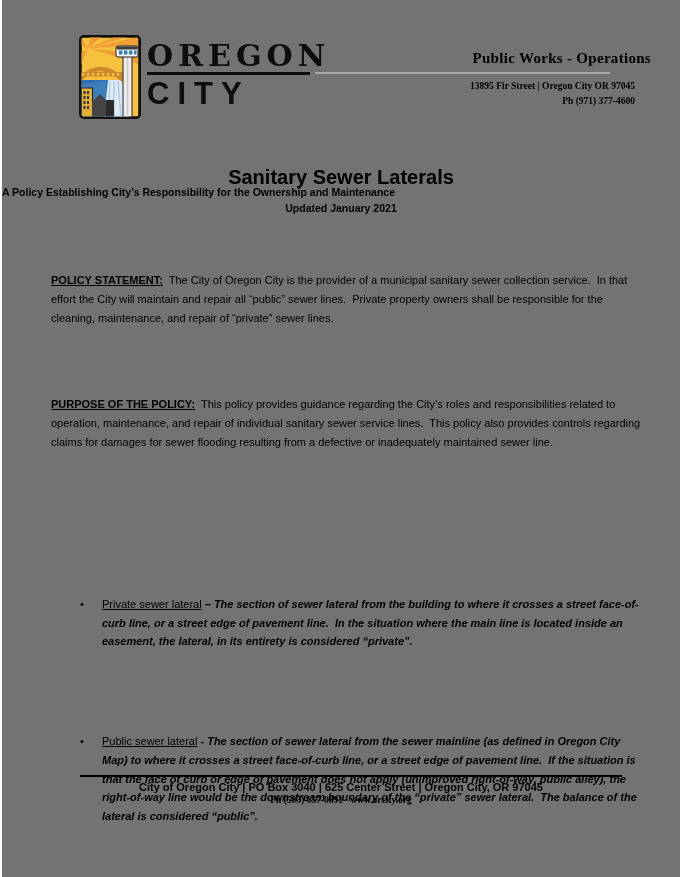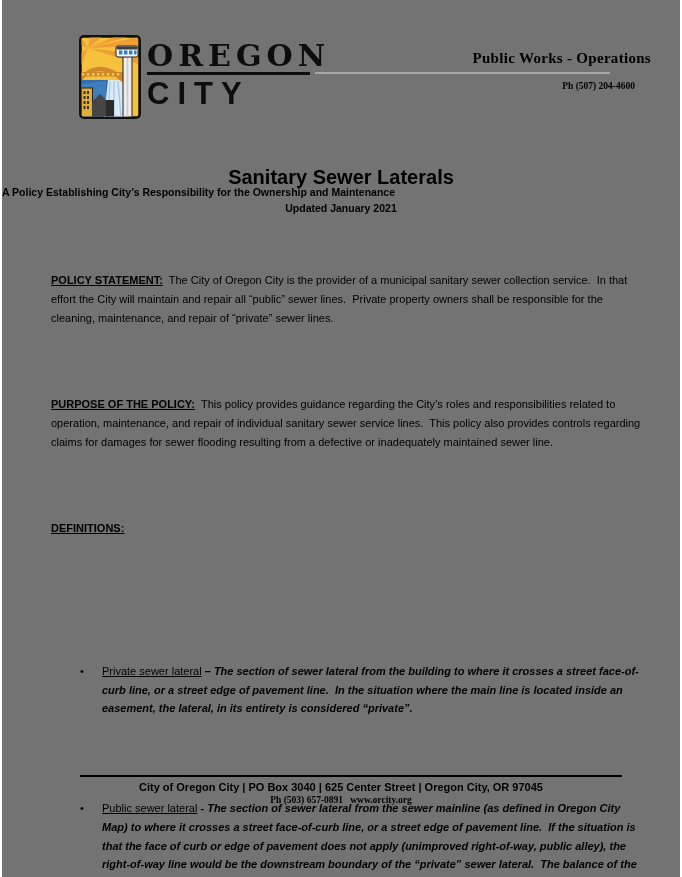--- a/index.html
+++ b/index.html
@@ -128,36 +128,36 @@
       </g>
     </svg>
 
     <div class="wm-oregon">OREGON</div>
     <div class="wm-city">CITY</div>
     <div class="rule-dark"></div>
     <div class="rule-gray"></div>
 
     <div class="dept">Public Works - Operations</div>
     <div class="addr">
-      <div>Ph (507) 204-4600</div>
+      <div>13895 Fir Street | Oregon City OR 97045</div>
+      <div>Ph (971) 377-4600</div>
     </div>
   </header>
 
   <section>
     <h1 class="doc-title">Sanitary Sewer Laterals</h1>
     <div class="doc-subtitle">A Policy Establishing City’s Responsibility for the Ownership and Maintenance</div>
     <div class="doc-updated">Updated January 2021</div>
   </section>
 
   <main class="body-text">
     <p><span class="sec-label">POLICY STATEMENT:</span><span>  The City of Oregon City is the provider of a municipal sanitary sewer collection service.  In that effort the City will maintain and repair all “public” sewer lines.  Private property owners shall be responsible for the cleaning, maintenance, and repair of “private” sewer lines.</span></p>
 
     <p><span class="sec-label">PURPOSE OF THE POLICY:</span><span>  This policy provides guidance regarding the City’s roles and responsibilities related to operation, maintenance, and repair of individual sanitary sewer service lines.  This policy also provides controls regarding claims for damages for sewer flooding resulting from a defective or inadequately maintained sewer line.</span></p>
 
-    <p class="defs-label"><span class="sec-label">DEFINITIONS:</span></p>
 
     <ul class="defs-list">
       <li><span class="term">Private sewer lateral</span><span class="def-sep"> – </span><span class="def-text">The section of sewer lateral from the building to where it crosses a street face-of-curb line, or a street edge of pavement line.  In the situation where the main line is located inside an easement, the lateral, in its entirety is considered “private”.</span></li>
 
       <li><span class="term">Public sewer lateral</span><span class="def-sep"> - </span><span class="def-text">The section of sewer lateral from the sewer mainline (as defined in Oregon City Map) to where it crosses a street face-of-curb line, or a street edge of pavement line.  If the situation is that the face of curb or edge of pavement does not apply (unimproved right-of-way, public alley), the right-of-way line would be the downstream boundary of the “private” sewer lateral.  The balance of the lateral is considered “public”.</span></li>
 
       
 
       
 

